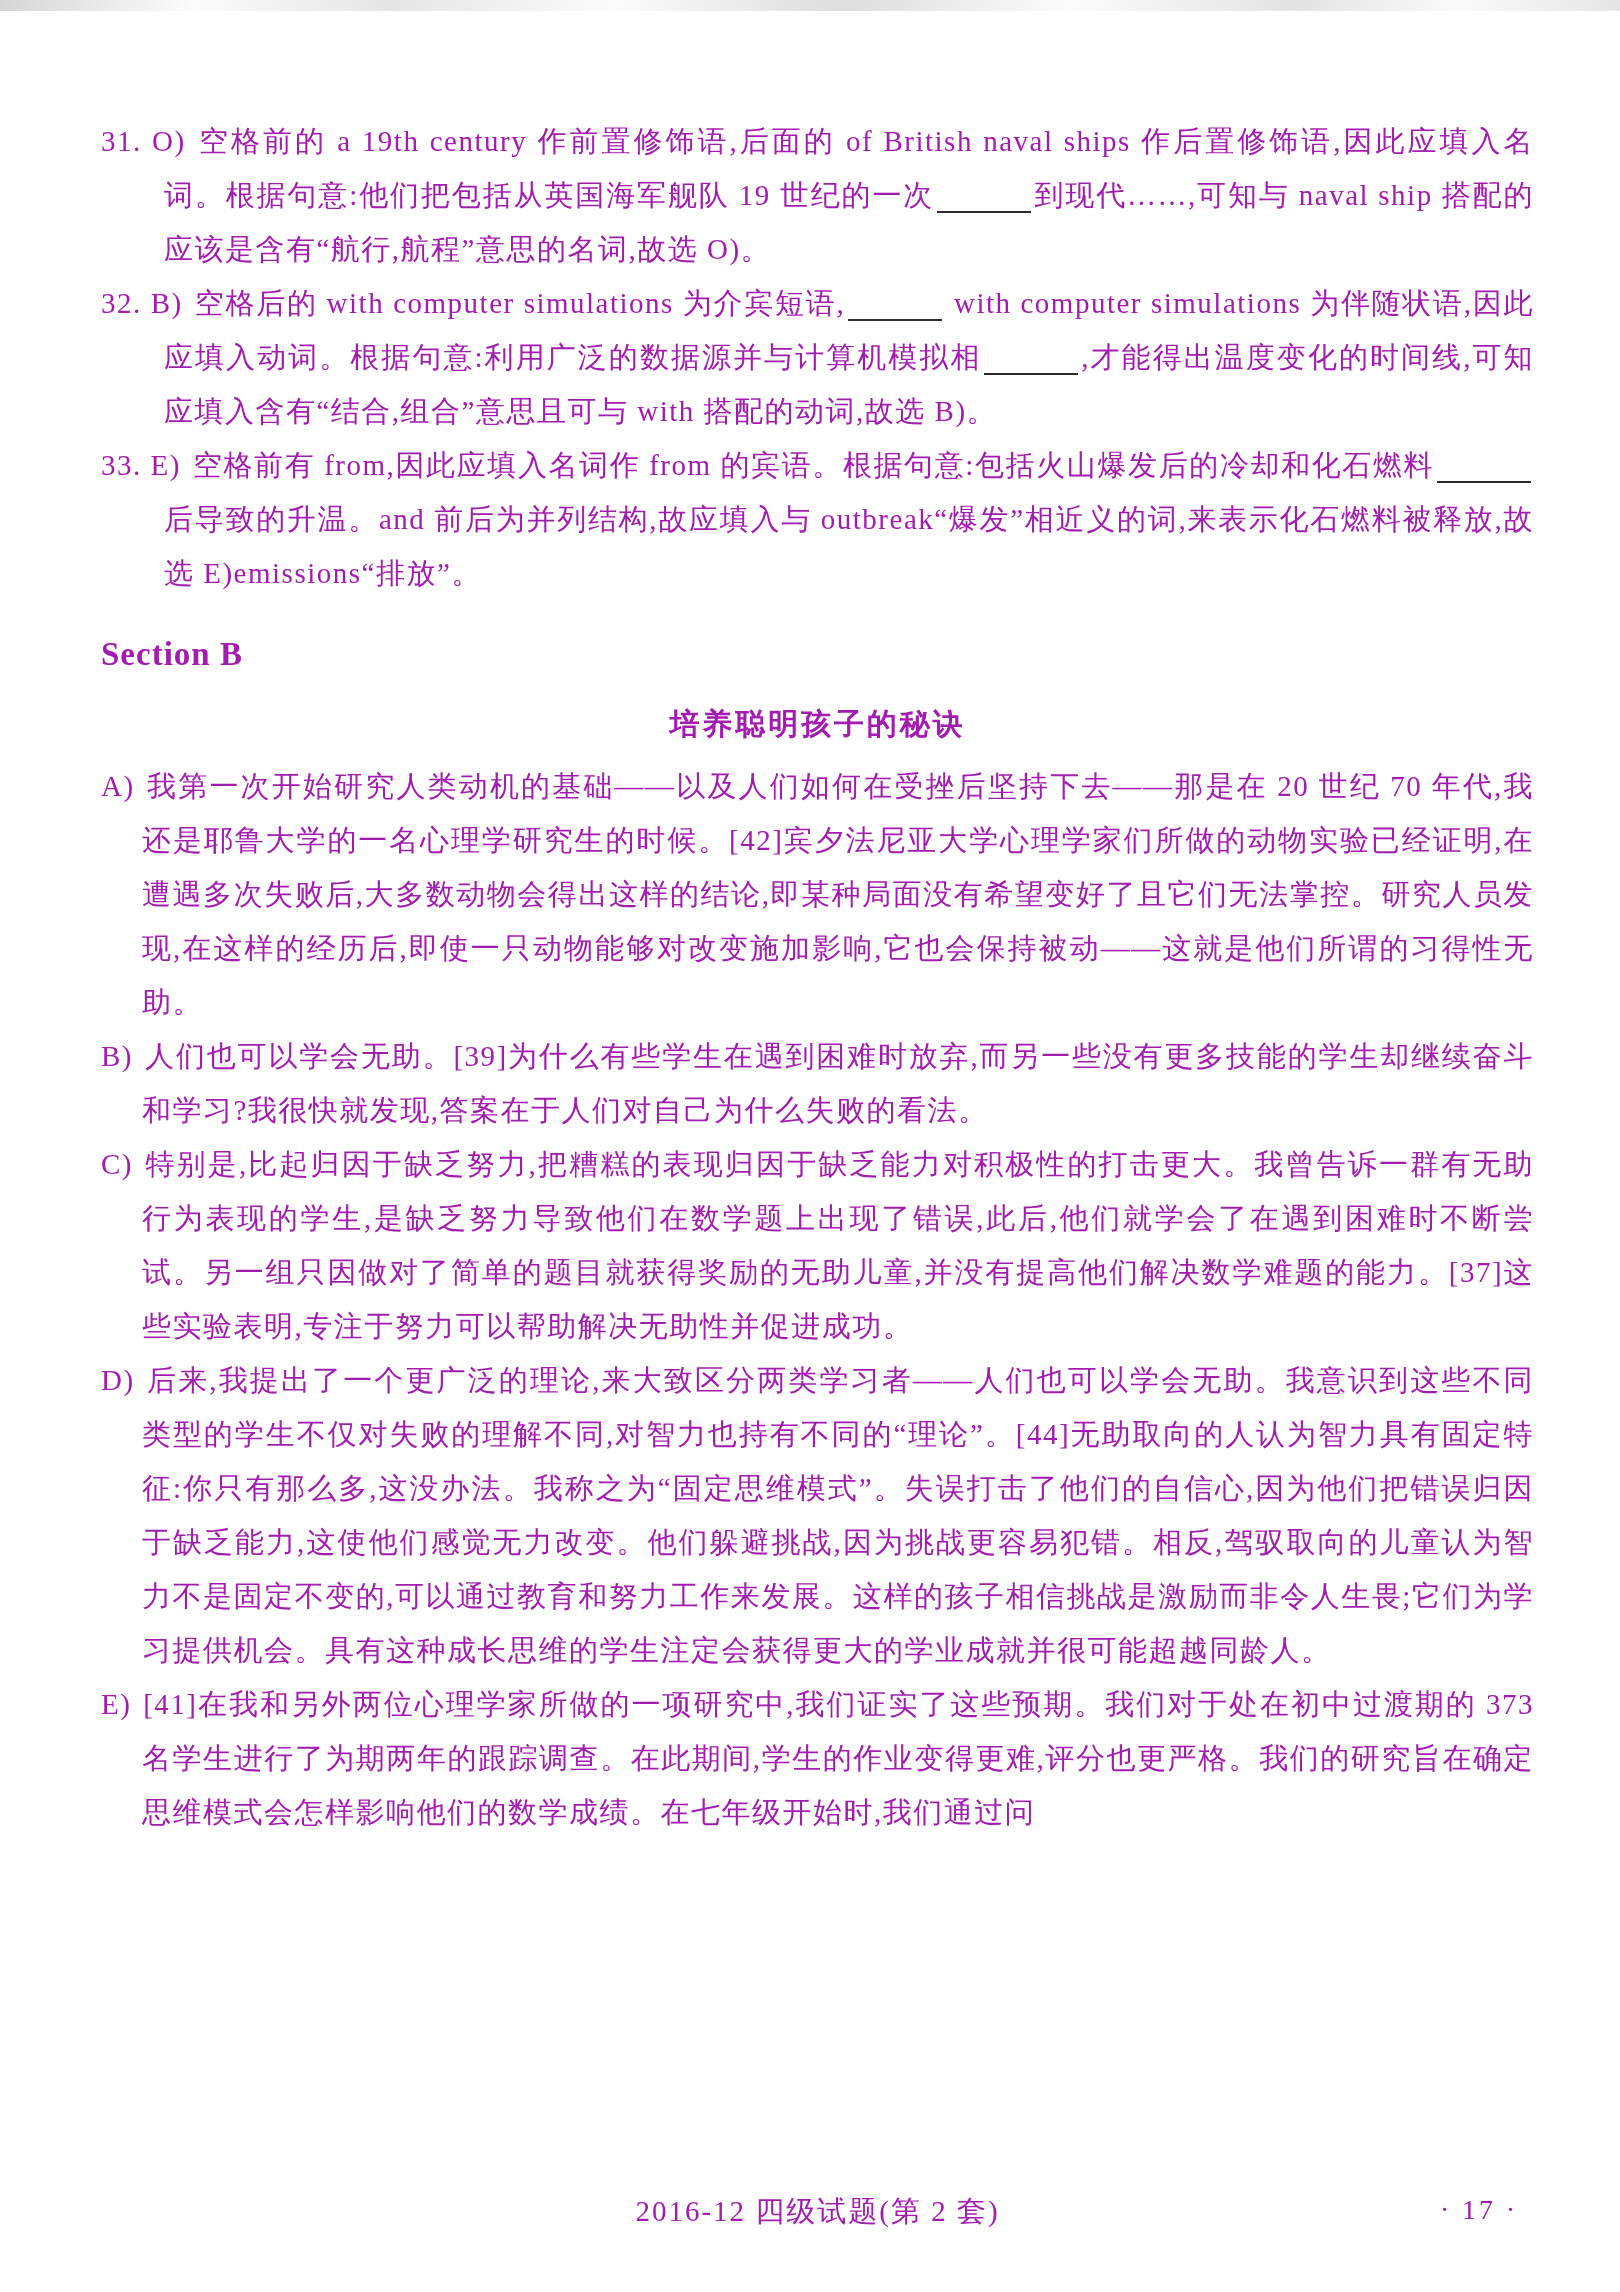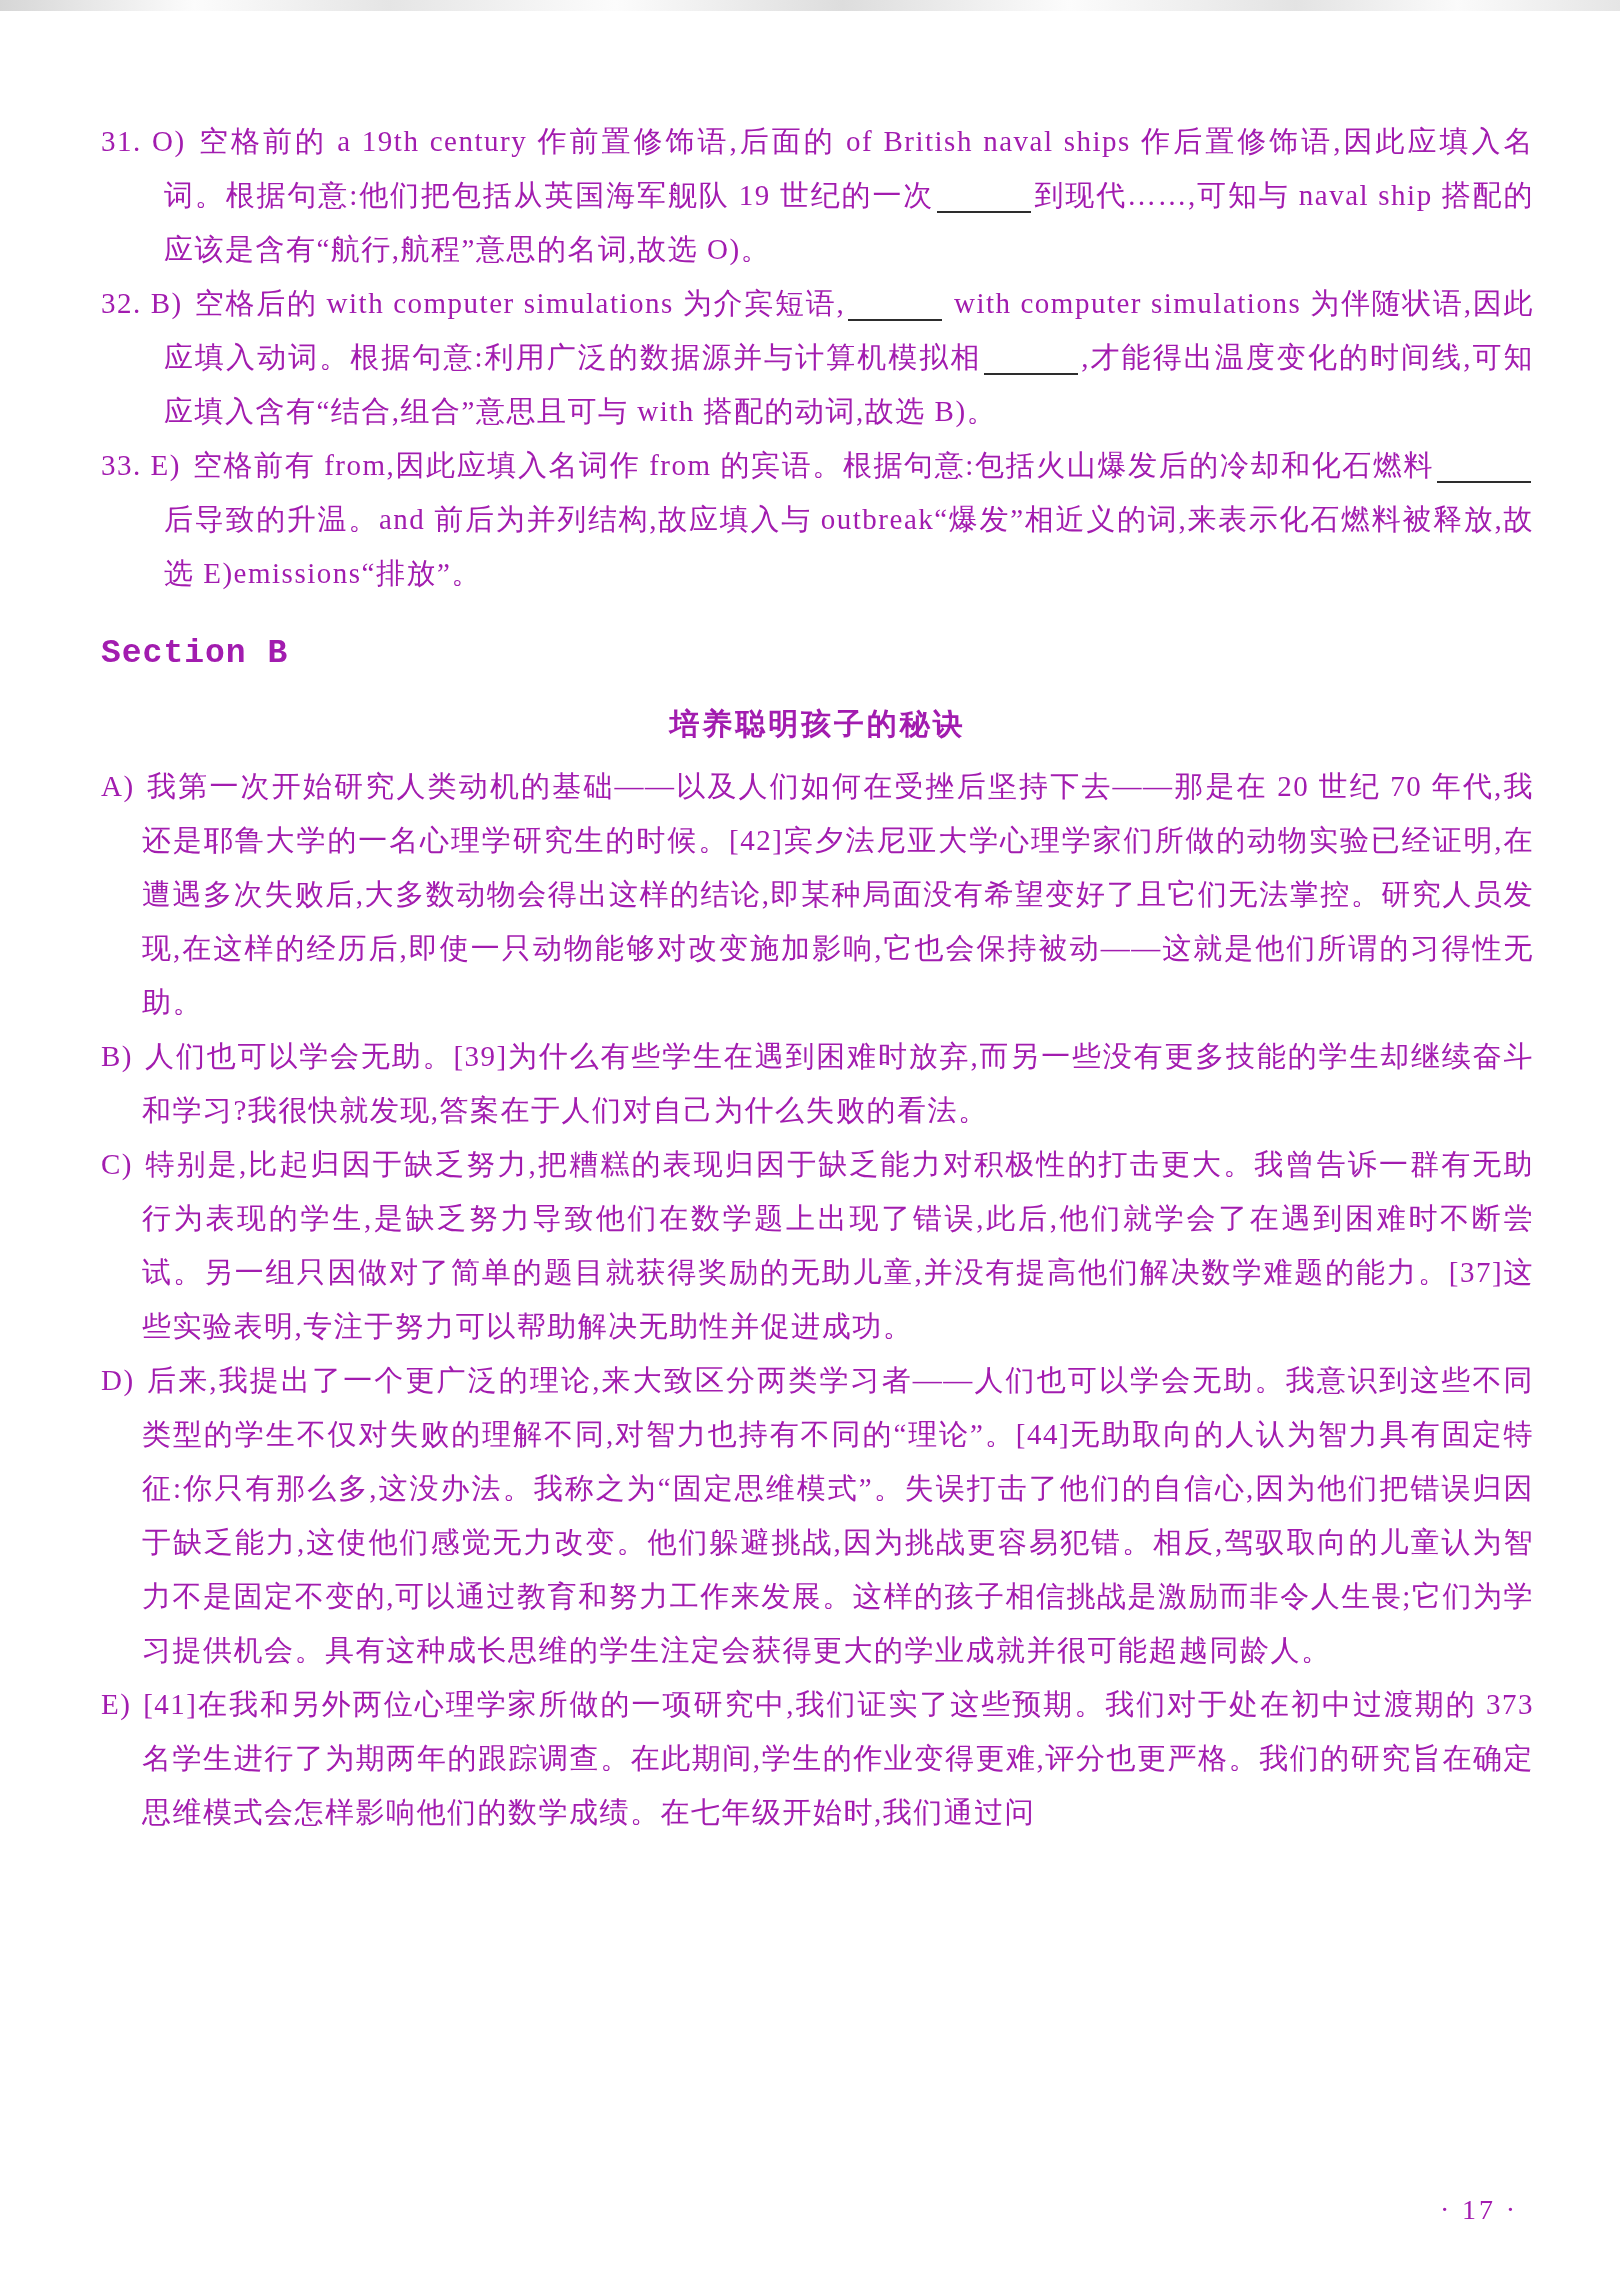--- a/index.html
+++ b/index.html
@@ -30,21 +30,21 @@
     text-underline-offset:10.8px;
     text-decoration-skip-ink:none;
   }
   .blank{
     display:inline-block;height:1em;
     border-bottom:2.5px solid #2d2d2d;
     vertical-align:-7.8px;margin:0 2.9px;
   }
   .section-b{
     font-weight:bold;font-size:33px;letter-spacing:1px;
-    margin-top:27.4px;line-height:54px;font-family:Liberation Mono, monospace;
+    margin-top:27.4px;line-height:54px;
   }
   .passage-title{
     font-weight:bold;font-size:30px;text-align:center;
     letter-spacing:2.9px;margin-top:15.7px;line-height:54px;
   }
   .paras{margin-top:7.8px;}
   .footer-center{
     position:absolute;bottom:61px;left:101px;width:1433px;
     text-align:center;font-size:29px;letter-spacing:2px;
   }
@@ -71,15 +71,16 @@
 
     <div class="paras" id="paras">
         <div class="para"><span class="label">A)</span><span>我第一次开始研究人类动机的基础——以及人们如何在受挫后坚持下去——那是在 20 世纪 70 年代,我还是耶鲁大学的一名心理学研究生的时候。</span><span>[42]</span><span class="u">宾夕法尼亚大学心理学家们所做的动物实验已经证明,在遭遇多次失败后,大多数动物会得出这样的结论,即某种局面没有希望变好了且它们无法掌控。</span><span>研究人员发现,在这样的经历后,即使一只动物能够对改变施加影响,它也会保持被动——这就是他们所谓的习得性无助。</span></div>
         <div class="para"><span class="label">B)</span><span>人们也可以学会无助。</span><span>[39]</span><span class="u">为什么有些学生在遇到困难时放弃,而另一些没有更多技能的学生却继续奋斗和学习?我很快就发现,答案在于人们对自己为什么失败的看法。</span></div>
         <div class="para"><span class="label">C)</span><span>特别是,比起归因于缺乏努力,把糟糕的表现归因于缺乏能力对积极性的打击更大。我曾告诉一群有无助行为表现的学生,是缺乏努力导致他们在数学题上出现了错误,此后,他们就学会了在遇到困难时不断尝试。另一组只因做对了简单的题目就获得奖励的无助儿童,并没有提高他们解决数学难题的能力。</span><span>[37]</span><span class="u">这些实验表明,专注于努力可以帮助解决无助性并促进成功。</span></div>
         <div class="para"><span class="label">D)</span><span>后来,我提出了一个更广泛的理论,来大致区分两类学习者——人们也可以学会无助。我意识到这些不同类型的学生不仅对失败的理解不同,对智力也持有不同的“理论”。</span><span>[44]</span><span class="u">无助取向的人认为智力具有固定特征:你只有那么多,这没办法。我称之为“固定思维模式”。</span><span>失误打击了他们的自信心,因为他们把错误归因于缺乏能力,这使他们感觉无力改变。他们躲避挑战,因为挑战更容易犯错。相反,驾驭取向的儿童认为智力不是固定不变的,可以通过教育和努力工作来发展。这样的孩子相信挑战是激励而非令人生畏;它们为学习提供机会。具有这种成长思维的学生注定会获得更大的学业成就并很可能超越同龄人。</span></div>
         <div class="para"><span class="label">E)</span><span>[41]</span><span class="u">在我和另外两位心理学家所做的一项研究中,我们证实了这些预期。我们对于处在初中过渡期的 373 名学生进行了为期两年的跟踪调查。在此期间,学生的作业变得更难,评分也更严格。我们的研究旨在确定思维模式会怎样影响他们的数学成绩。</span><span>在七年级开始时,我们通过问</span></div>
       </div>
   </div>
 
+  <div class="footer-center">2016-12 四级试题(第 2 套)</div>
   <div class="page-number">· 17 ·</div>
 </div>
 
 
 </body></html>

